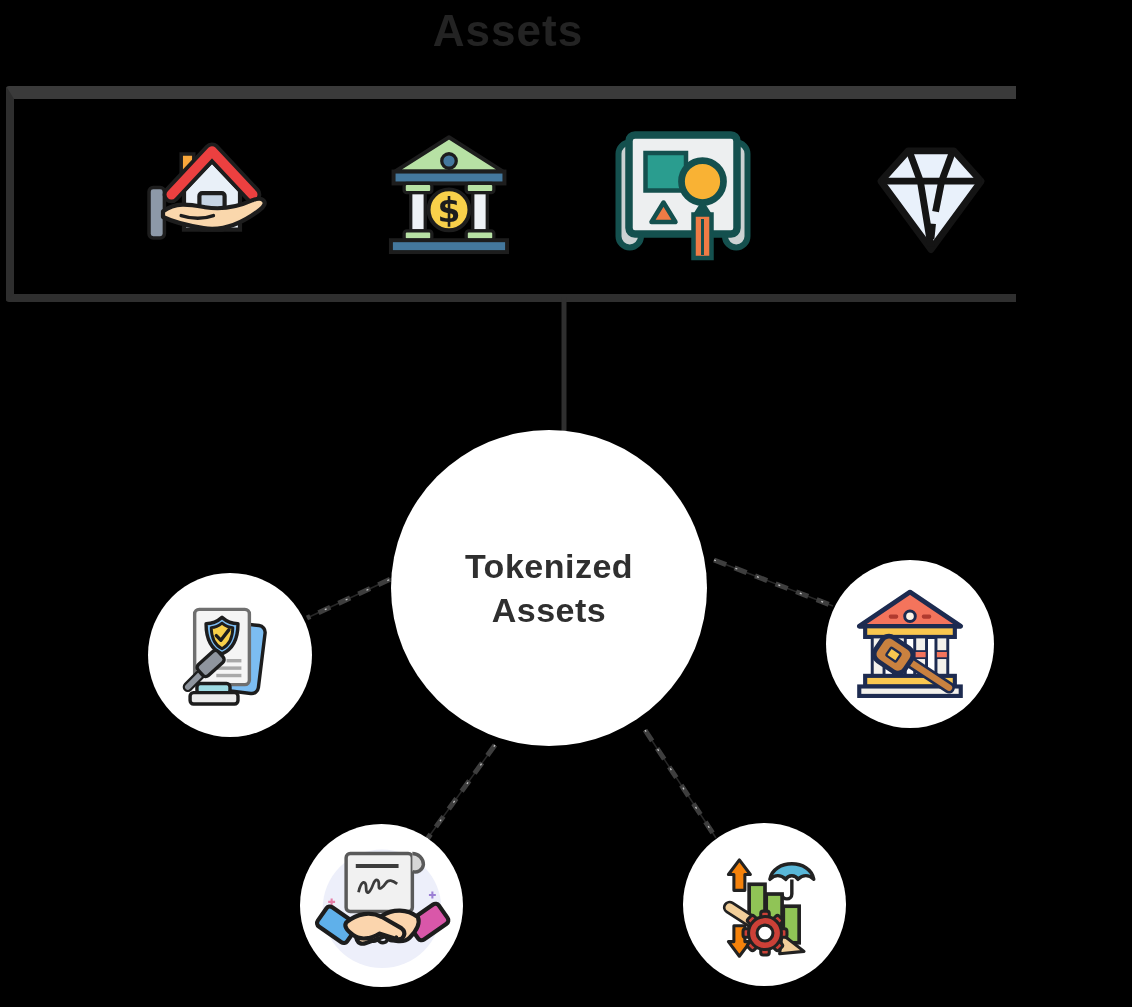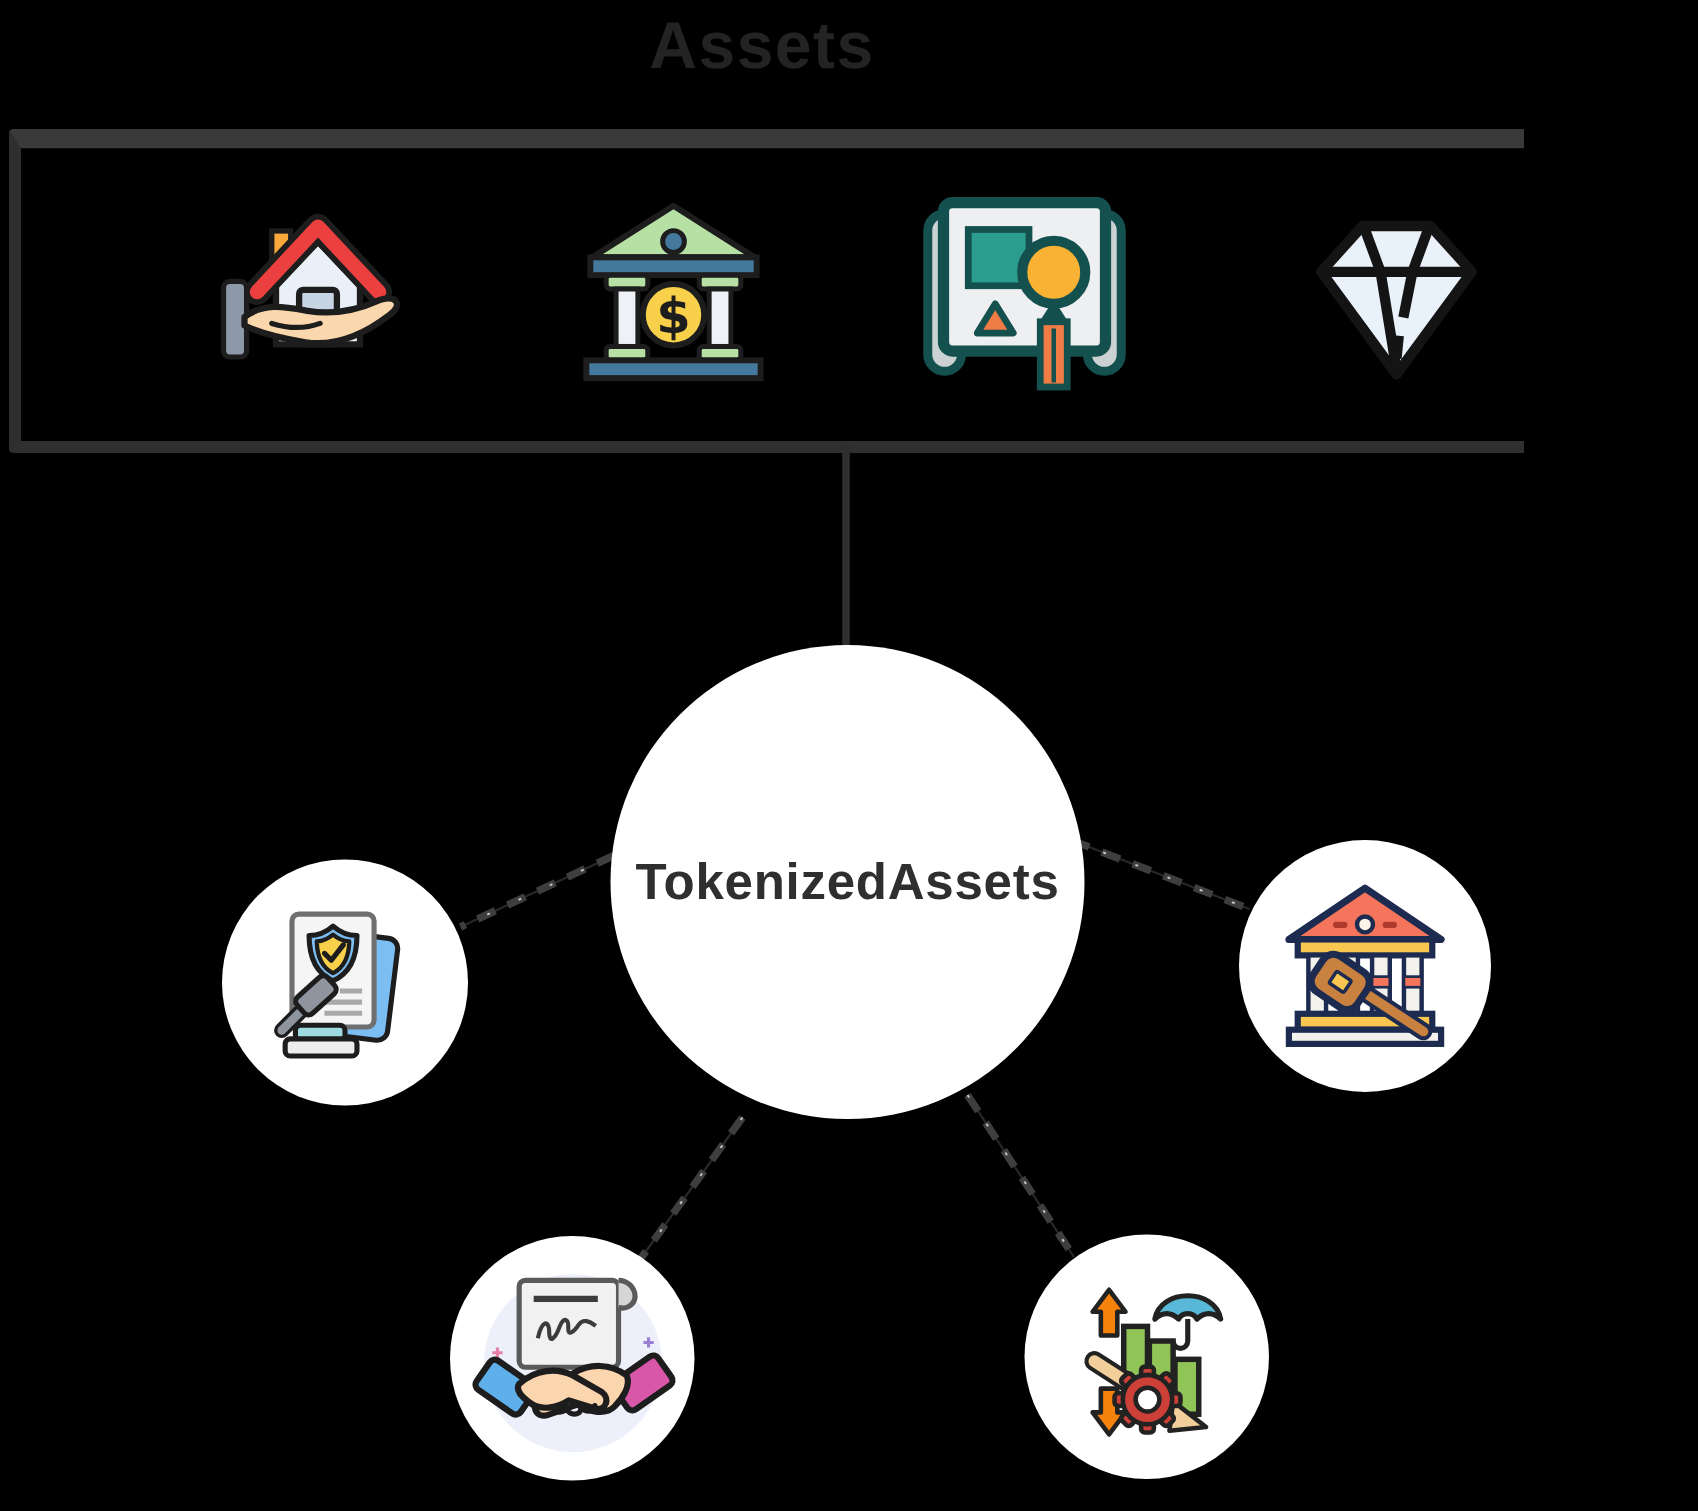--- a/index.html
+++ b/index.html
@@ -17,22 +17,22 @@
     border-left:8px solid #2e2e2e;border-right:5px solid #262626;border-radius:3px;
     background:transparent;
   }
   .asset-icon{position:absolute;}
   .overlay{position:absolute;left:0;top:0;pointer-events:none;}
   .node{
     position:absolute;border-radius:50%;background:#ffffff;
     display:flex;align-items:center;justify-content:center;
   }
   .center-node{
-    left:407px;top:430px;width:316px;height:316px;
-    flex-direction:row;text-align:center;
+    left:391px;top:430px;width:316px;height:316px;
+    flex-direction:column;text-align:center;
   }
   .center-node span{
     display:block;font-size:34px;font-weight:bold;color:#2f2f2f;
     line-height:44px;letter-spacing:0.5px;
   }
   .sat-compliance{left:148px;top:573px;width:164px;height:164px;}
   .sat-courthouse{left:826px;top:560px;width:168px;height:168px;}
   .sat-handshake{left:300px;top:824px;width:163px;height:163px;}
   .sat-risk{left:683px;top:823px;width:163px;height:163px;}
 </style>

